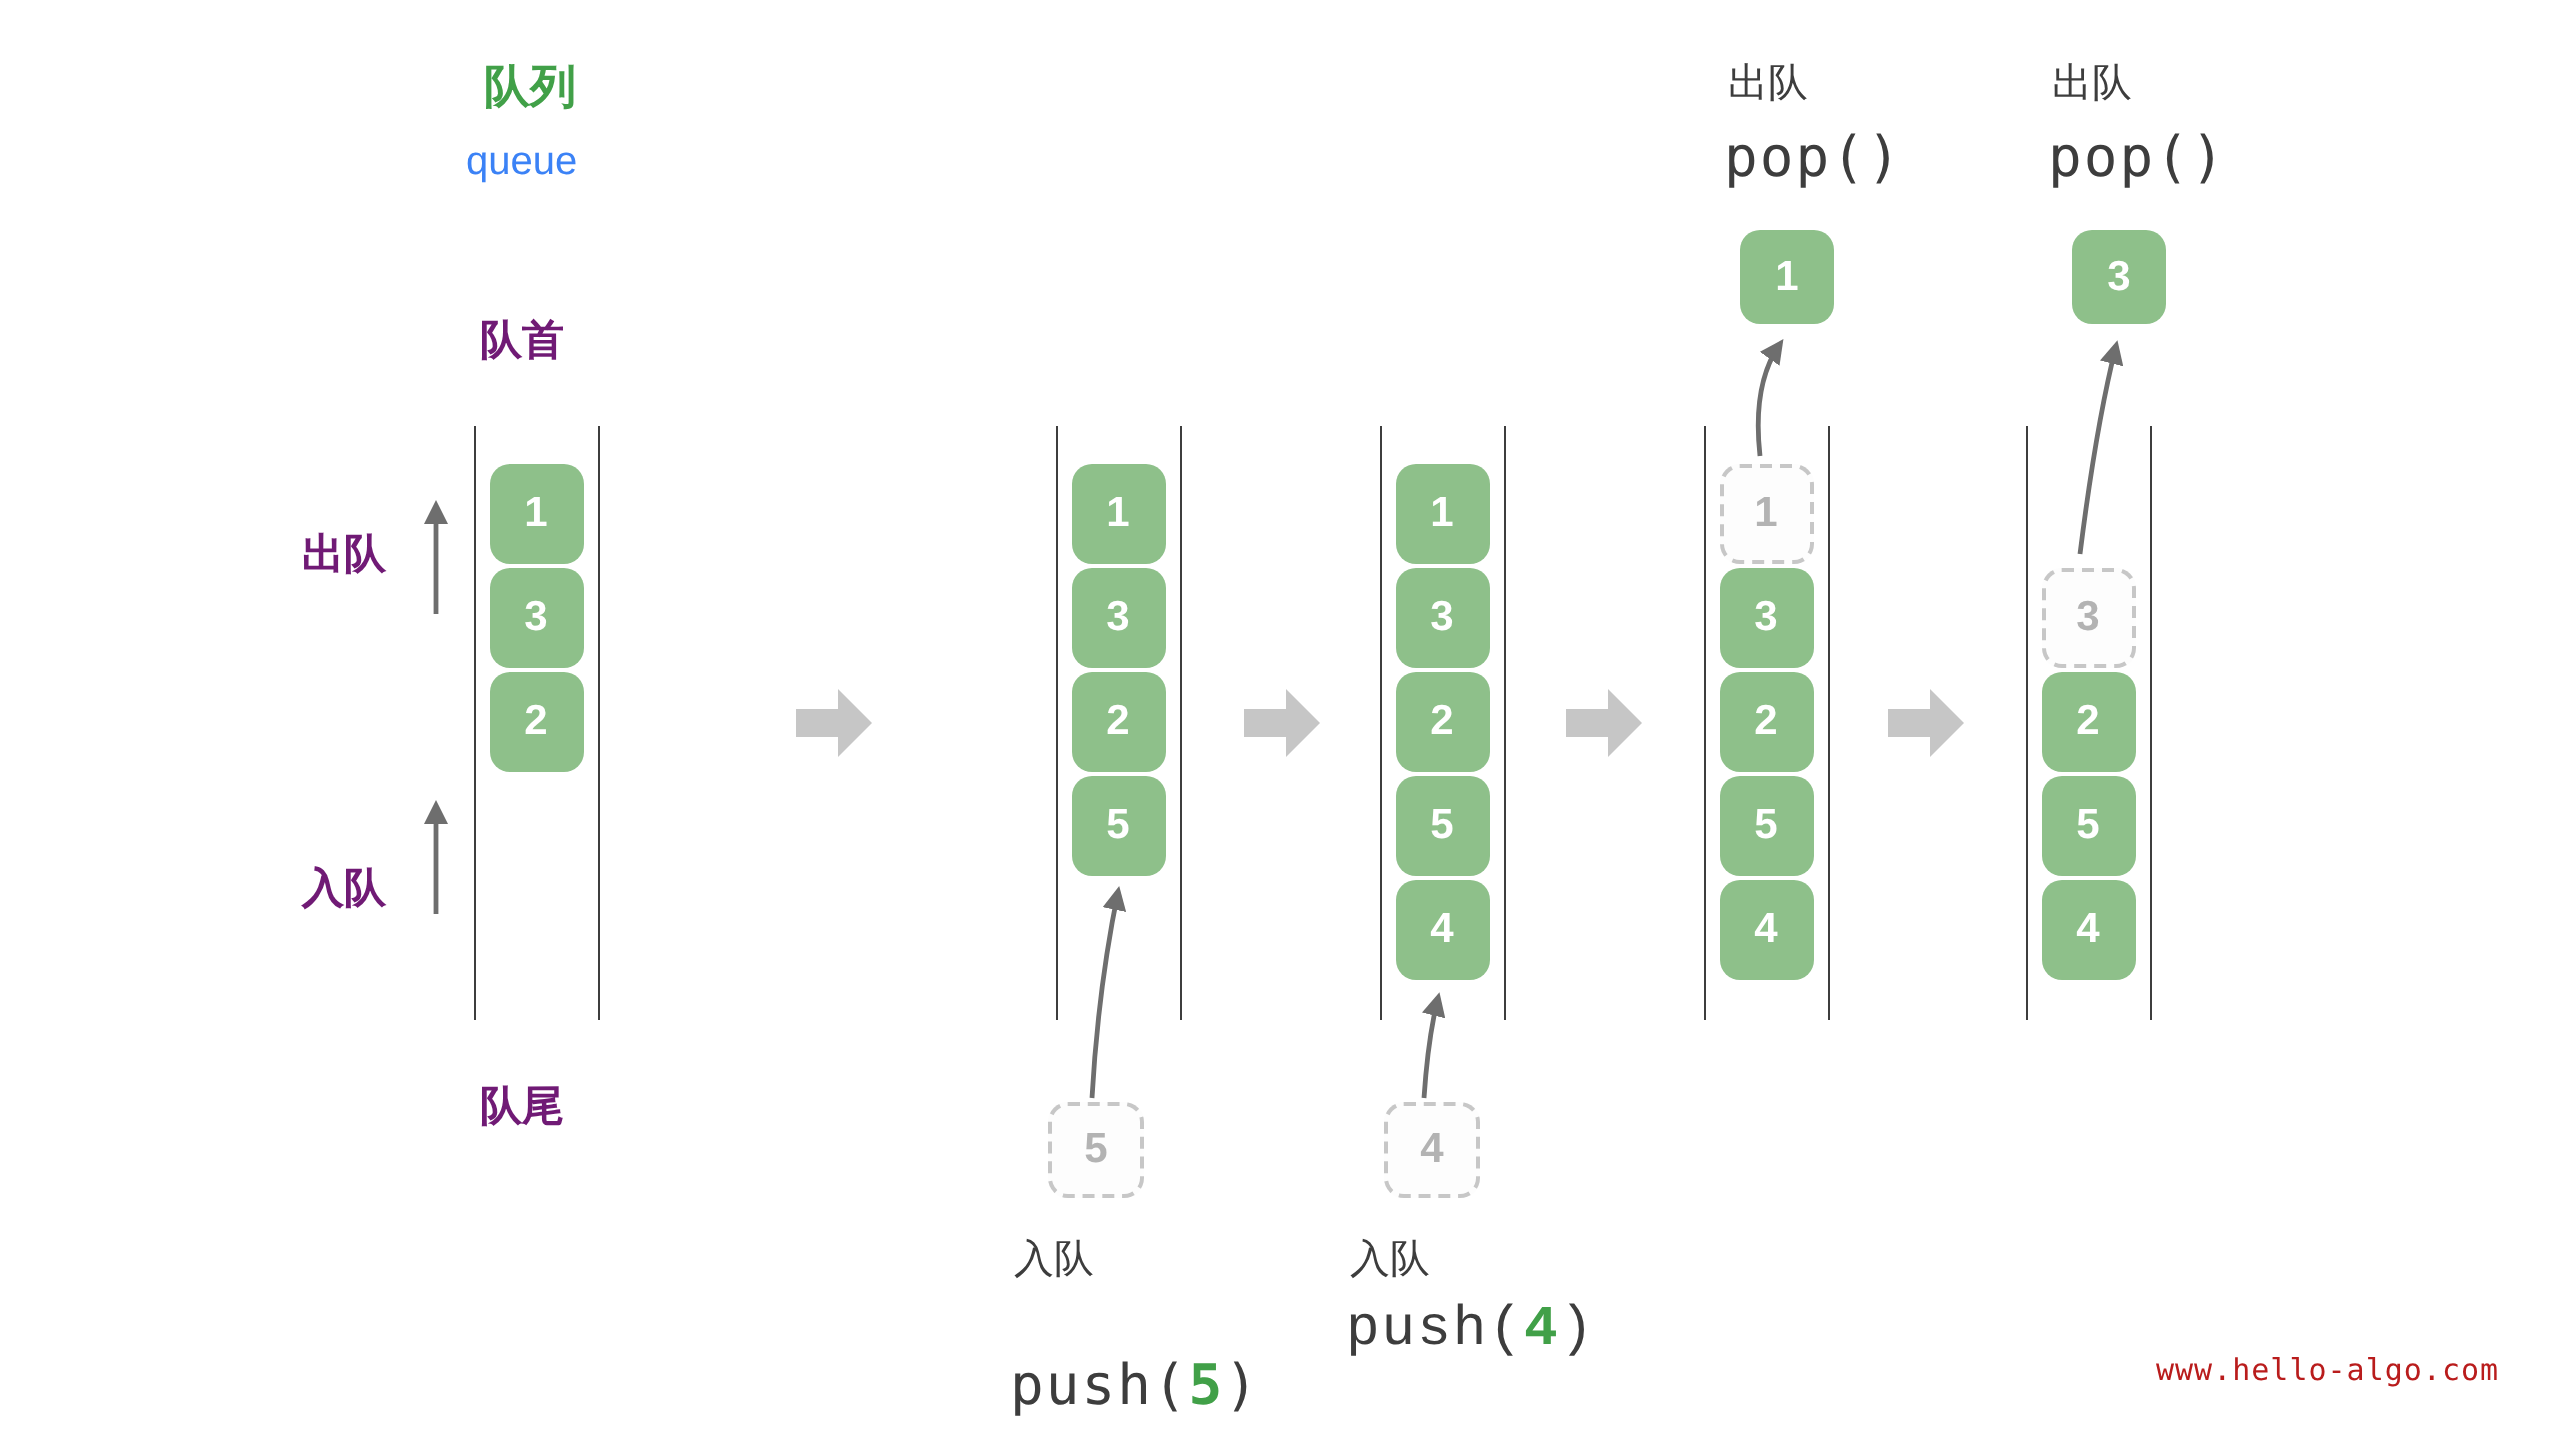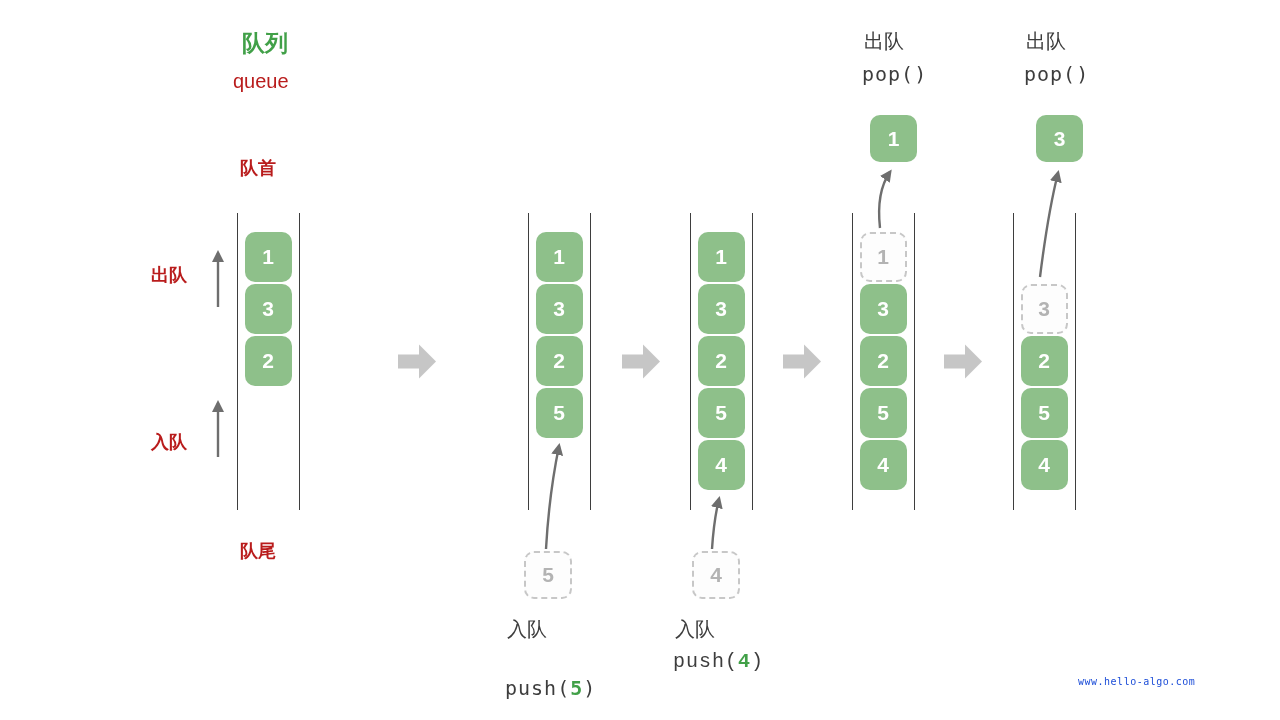--- a/index.html
+++ b/index.html
@@ -22,29 +22,29 @@
   .floatcell {
     position:absolute; width:47px; height:47px; box-sizing:border-box; border-radius:10px;
     background:#8ec08a; color:#ffffff; font-weight:bold; font-size:21px;
     display:flex; align-items:center; justify-content:center;
   }
   .floatghost {
     position:absolute; width:48px; height:48px; box-sizing:border-box; border-radius:10px;
     background:#fdfdfd; border:2.5px dashed #c7c7c7; color:#b3b3b3; font-weight:bold; font-size:21px;
     display:flex; align-items:center; justify-content:center;
   }
-  .side-label { position:absolute; font-weight:bold; font-size:18px; color:#b91c1c; }
+  .side-label { position:absolute; font-weight:bold; font-size:21px; color:#701a75; }
   .title-cn { position:absolute; font-weight:bold; font-size:23px; color:#41a048; }
-  .title-en { position:absolute; font-size:20px; color:#b91c1c; }
+  .title-en { position:absolute; font-size:20px; color:#3b82f6; }
   .op-label { position:absolute; font-size:20px; color:#3d3d3d; }
   .op-code  { position:absolute; font-family:"DejaVu Sans Mono", monospace;
-              font-size:20px; color:#3d3d3d; letter-spacing:1px; white-space:nowrap; }
+              font-size:28px; color:#3d3d3d; letter-spacing:1px; white-space:nowrap; }
   .op-arg   { color:#41a048; font-weight:bold; }
   .watermark{ position:absolute; left:1078px; top:676px; font-family:"DejaVu Sans Mono", monospace;
-              font-size:10px; color:#1d4ed8; letter-spacing:0.5px; }
+              font-size:15px; color:#b91c1c; letter-spacing:0.5px; }
   svg.overlay { position:absolute; left:0; top:0; width:1280px; height:720px; pointer-events:none; }
 </style>
 </head>
 <body>
 
 <div class="frame">
 
   <div class="title-cn" style="left:242px; top:28px;">队列</div>
   <div class="title-en" style="left:233px; top:70px;">queue</div>
 

